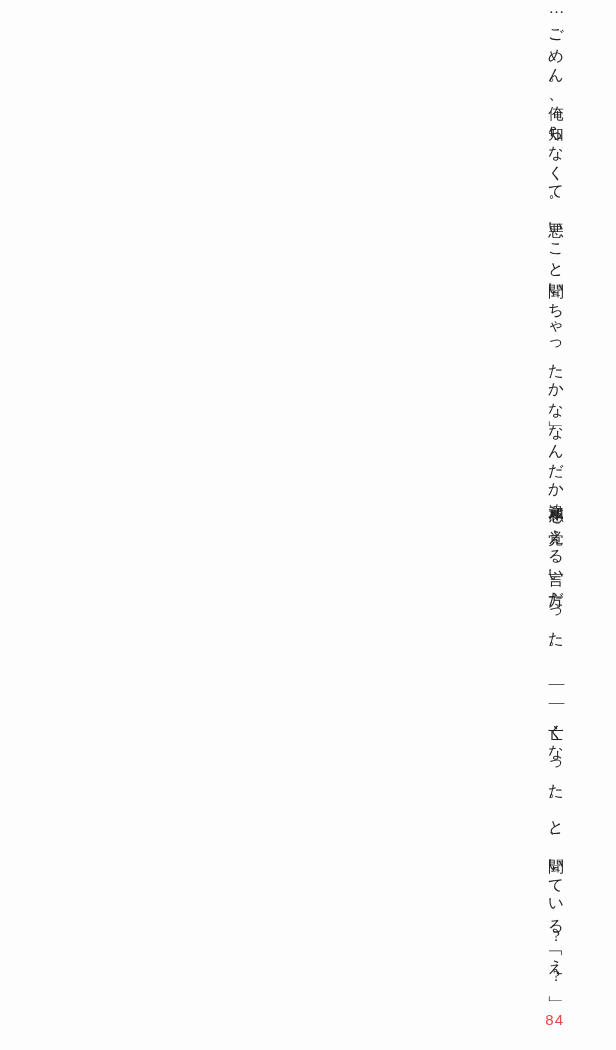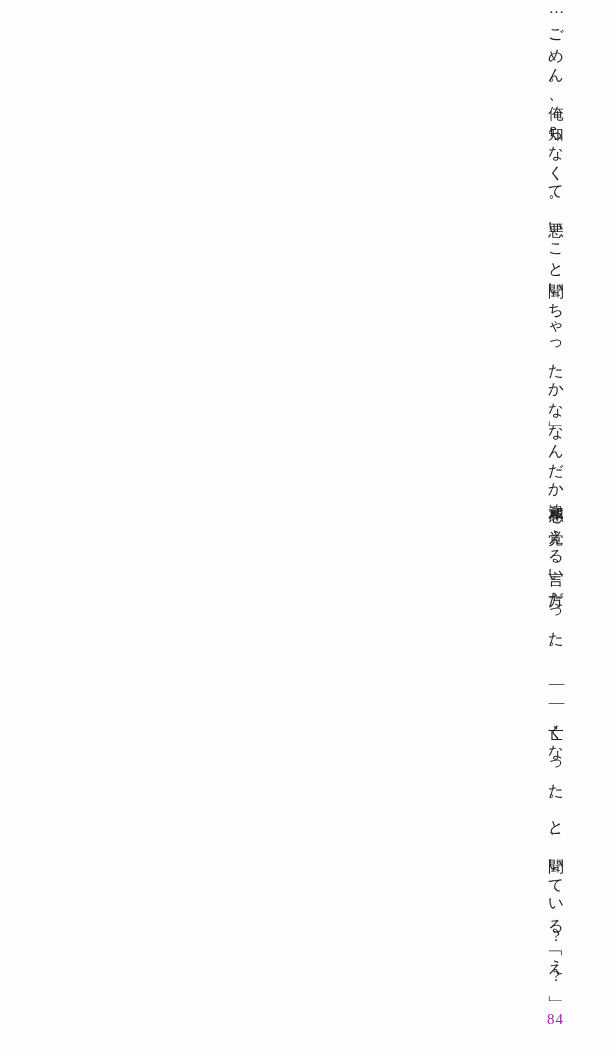--- a/index.html
+++ b/index.html
@@ -58,22 +58,22 @@
     justify-content: flex-start;
     height: 100%;
   }
   .indent-1 { padding-top: 16px; }
 
   #page-number {
     position: absolute;
     right: 52px;
     bottom: 22px;
     font-size: 15px;
-    color: #a21caf;
-    font-family: Liberation Serif, serif;
+    color: #ef4444;
+    font-family: Liberation Sans, sans-serif;
     letter-spacing: 1px;
   }
 </style>
 </head>
 <body>
 
 <div id="page">
 
   <div id="text-block">
 

